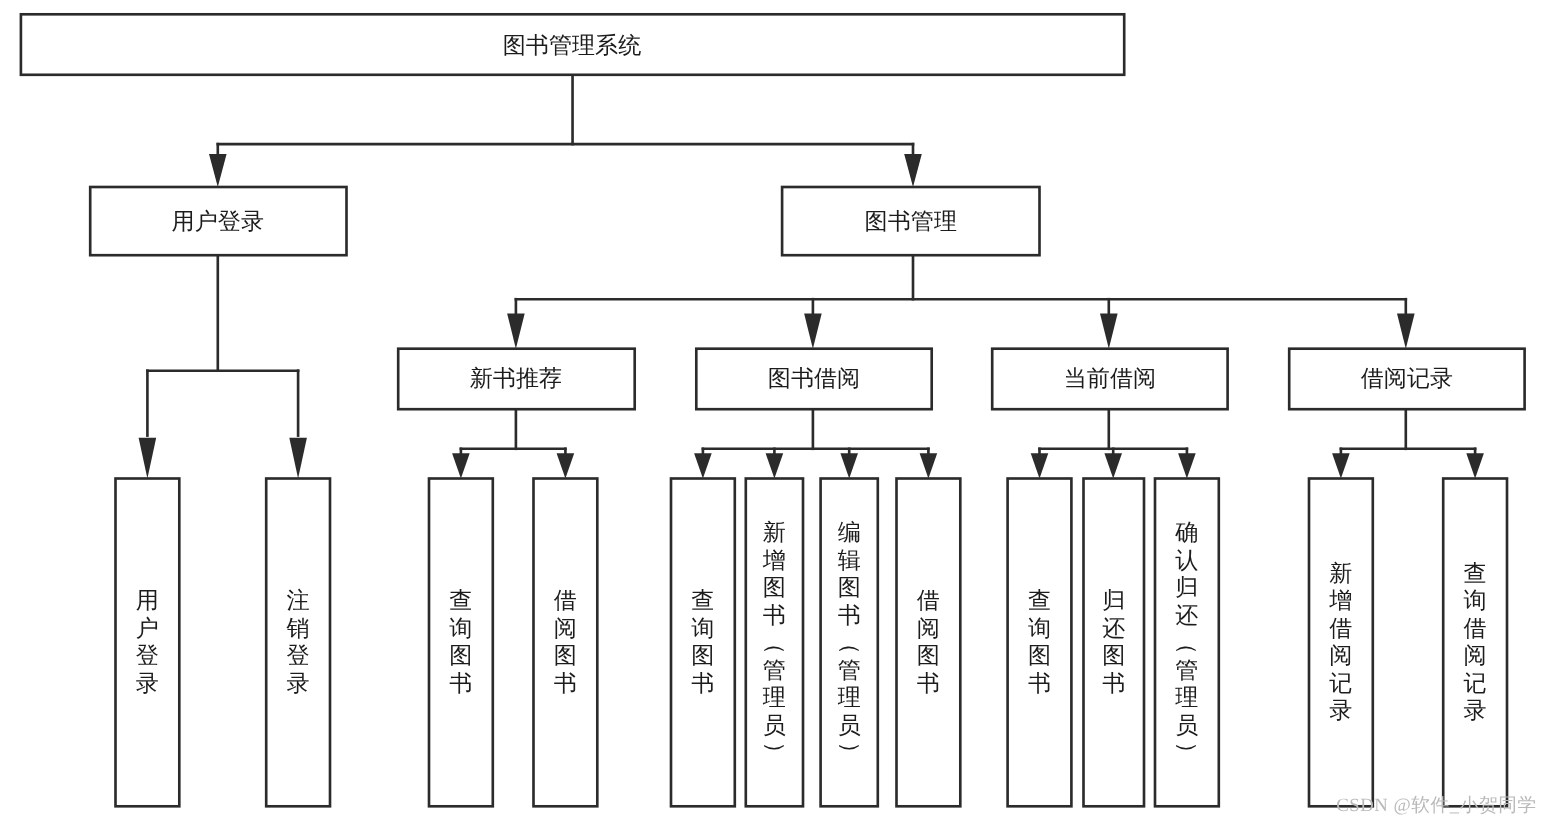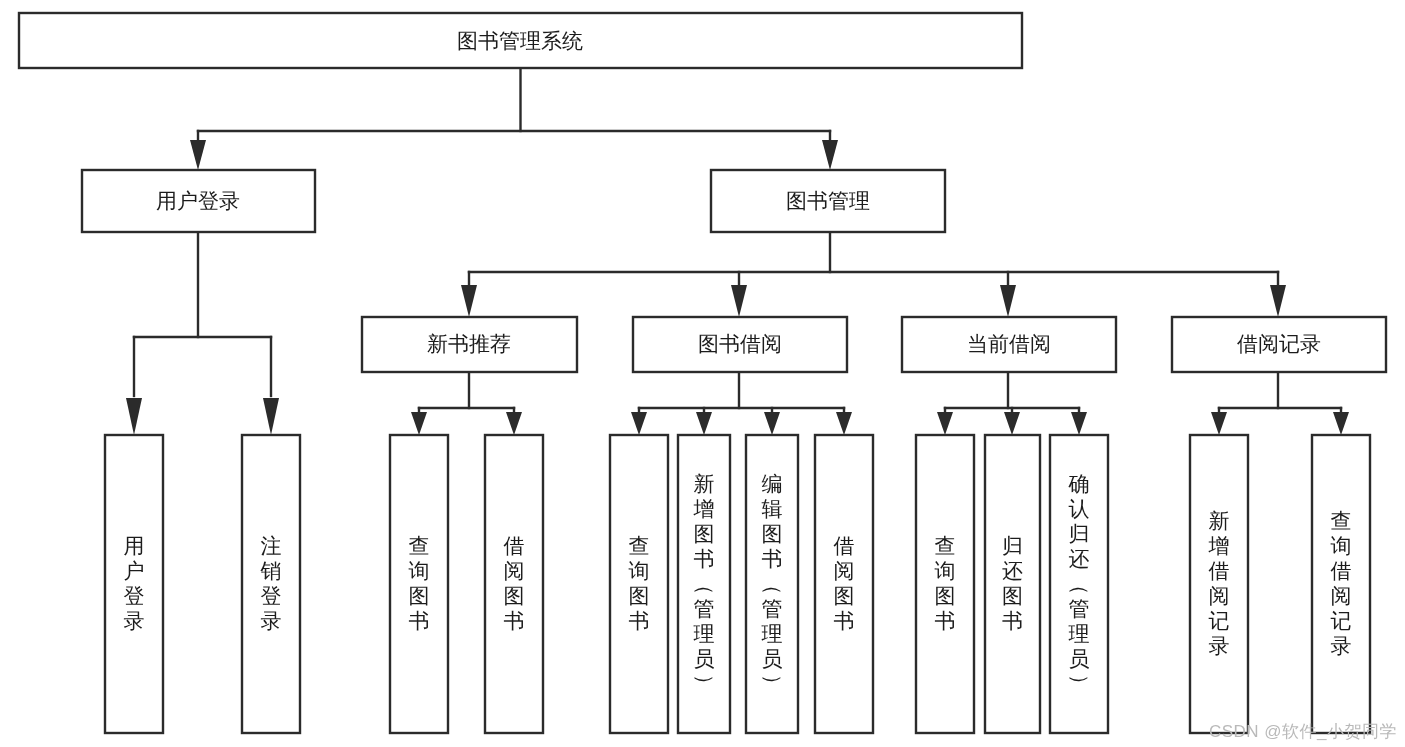--- a/index.html
+++ b/index.html
@@ -65,21 +65,21 @@
     display: block;
     height: 25px;
   }
   .node-label-v span.vchar.paren {
     transform: rotate(90deg);
   }
   .watermark {
     position: absolute;
     right: 8px;
     bottom: 4px;
-    font-family: Liberation Sans, sans-serif;
+    font-family: Liberation Serif, serif;
     font-size: 17px;
     color: #b9b9b9;
     white-space: nowrap;
     letter-spacing: 0.5px;
   }
 </style>
 </head>
 <body>
 
 <div id="diagram-root">

